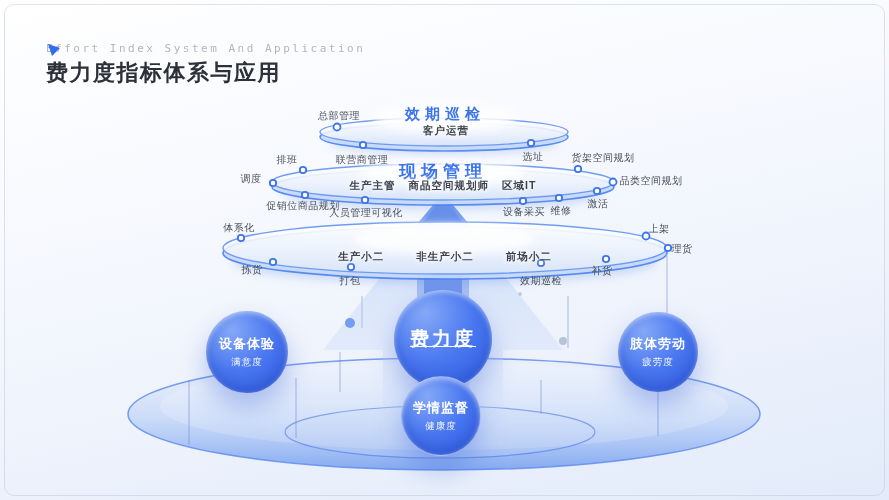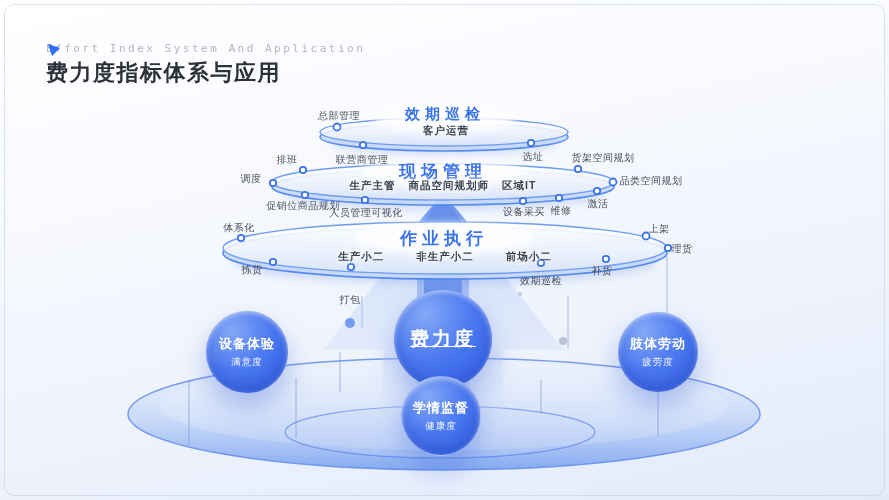--- a/index.html
+++ b/index.html
@@ -149,21 +149,20 @@
     <span>客户运营</span>
   </div>
 
   <div class="abs tier-title" style="left:443px;top:171px;font-size:17px;">现场管理</div>
   <div class="abs roles" style="left:443px;top:186px;gap:13px;">
     <span>生产主管</span>
     <span>商品空间规划师</span>
     <span>区域IT</span>
   </div>
 
-  <div class="abs tier-title" style="left:444px;top:238px;font-size:17px;">作业执行</div>
   <div class="abs roles" style="left:445px;top:257px;gap:32px;">
     <span>生产小二</span>
     <span>非生产小二</span>
     <span>前场小二</span>
   </div>
 
   <div class="abs lbl" style="left:339px;top:116px;">总部管理</div>
   <div class="abs lbl" style="left:362px;top:160px;">联营商管理</div>
   <div class="abs lbl" style="left:533px;top:157px;">选址</div>
 
@@ -172,21 +171,21 @@
   <div class="abs lbl" style="left:303px;top:206px;">促销位商品规划</div>
   <div class="abs lbl" style="left:366px;top:213px;">人员管理可视化</div>
   <div class="abs lbl" style="left:603px;top:158px;">货架空间规划</div>
   <div class="abs lbl" style="left:651px;top:181px;">品类空间规划</div>
   <div class="abs lbl" style="left:598px;top:204px;">激活</div>
   <div class="abs lbl" style="left:561px;top:211px;">维修</div>
   <div class="abs lbl" style="left:524px;top:212px;">设备采买</div>
 
   <div class="abs lbl" style="left:239px;top:228px;">体系化</div>
   <div class="abs lbl" style="left:252px;top:270px;">拣货</div>
-  <div class="abs lbl" style="left:350px;top:281px;margin-top:19px;">打包</div>
+  <div class="abs lbl" style="left:350px;top:281px;">打包</div>
   <div class="abs lbl" style="left:541px;top:281px;">效期巡检</div>
   <div class="abs lbl" style="left:602px;top:271px;">补货</div>
   <div class="abs lbl" style="left:659px;top:229px;">上架</div>
   <div class="abs lbl" style="left:682px;top:249px;">理货</div>
 
   <div class="bubble" style="left:394px;top:290px;width:98px;height:98px;text-decoration:underline;">
     <span class="b-title" style="font-size:19px;letter-spacing:3px;">费力度</span>
   </div>
 
   <div class="bubble" style="left:206px;top:311px;width:82px;height:82px;">

